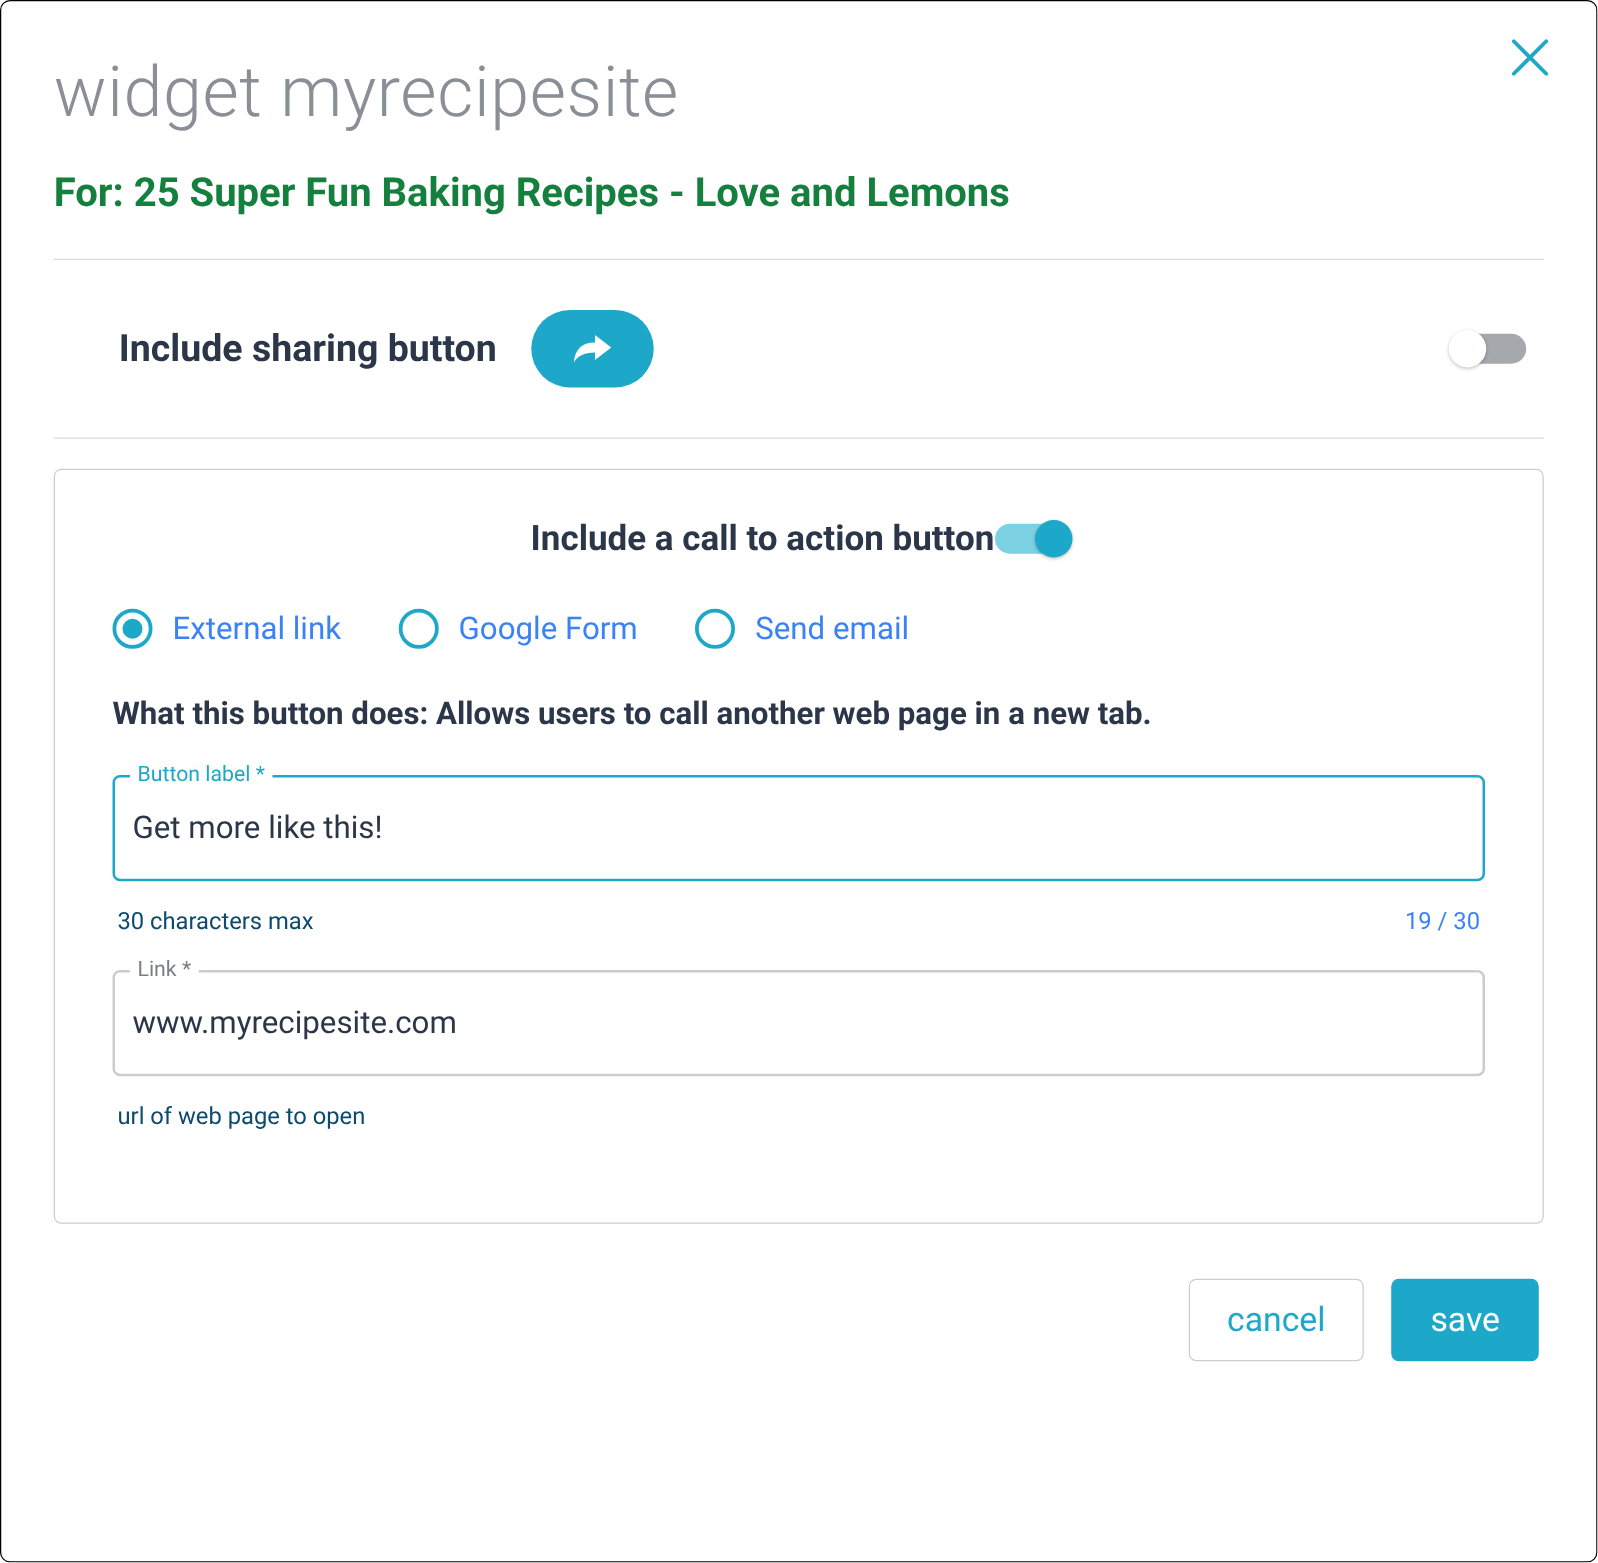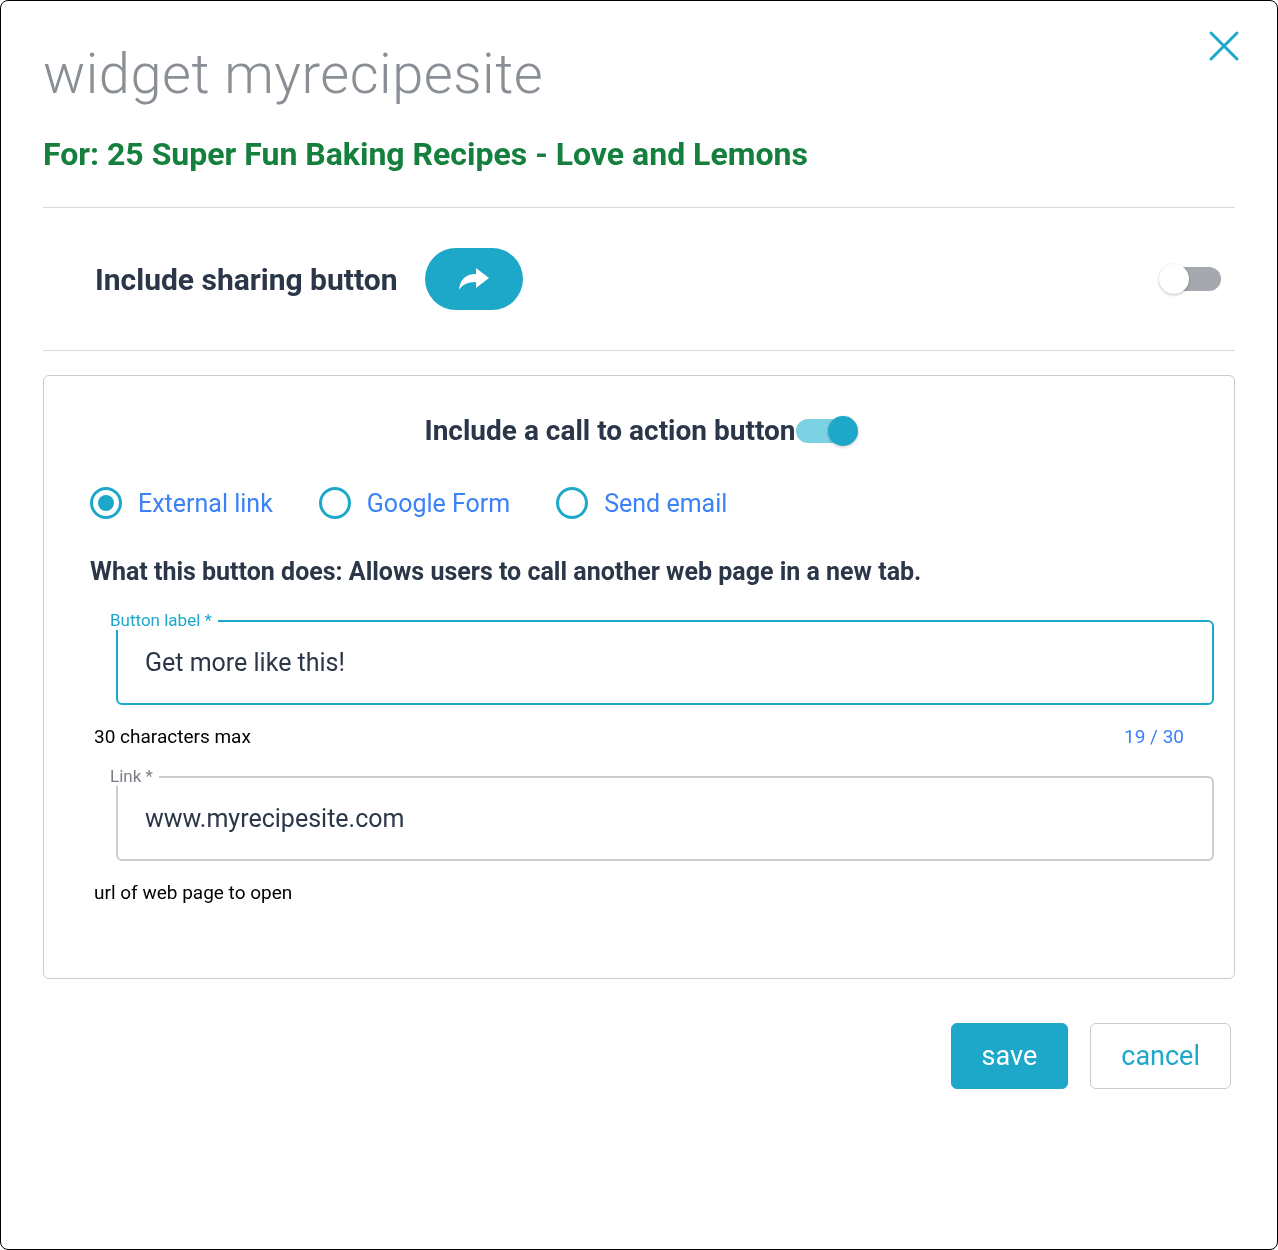--- a/index.html
+++ b/index.html
@@ -155,37 +155,36 @@
       background: #fff;
       padding: 0 6px;
       font-size: 17px;
       color: #7a7f85;
     }
     .floating-label.focused { color: #1da8c9; }
     .text-input {
       width: 100%;
       border: 2px solid #c9cdd1;
       border-radius: 6px;
-      padding: 26px 27px;
+      padding: 26px 14px;
       font-size: 25px;
       color: #2b3648;
       font-family: inherit;
       outline: none;
-      margin-left: 26px;
     }
     .text-input.focused { border-color: #1da8c9; }
     .helper-row {
       display: flex;
       justify-content: space-between;
       padding: 10px 4px 0 4px;
       margin-bottom: 28px;
     }
     .helper-text {
       font-size: 19px;
-      color: #000000;
+      color: #0c4a6e;
     }
     .counter {
       font-size: 19px;
       color: #3b82f6;
     }
     .footer {
       display: flex;
       justify-content: flex-end;
       gap: 22px;
       margin-top: 44px;
@@ -281,16 +280,16 @@
     <div class="field">
       <span class="floating-label">Link *</span>
       <input type="text" class="text-input" value="www.myrecipesite.com" style="">
     </div>
     <div class="helper-row">
       <span class="helper-text">url of web page to open</span>
     </div>
   </div>
 
   <div class="footer">
+    <button class="btn btn-cancel">cancel</button>
     <button class="btn btn-save">save</button>
-    <button class="btn btn-cancel">cancel</button>
   </div>
 </div>
 
 </body></html>

